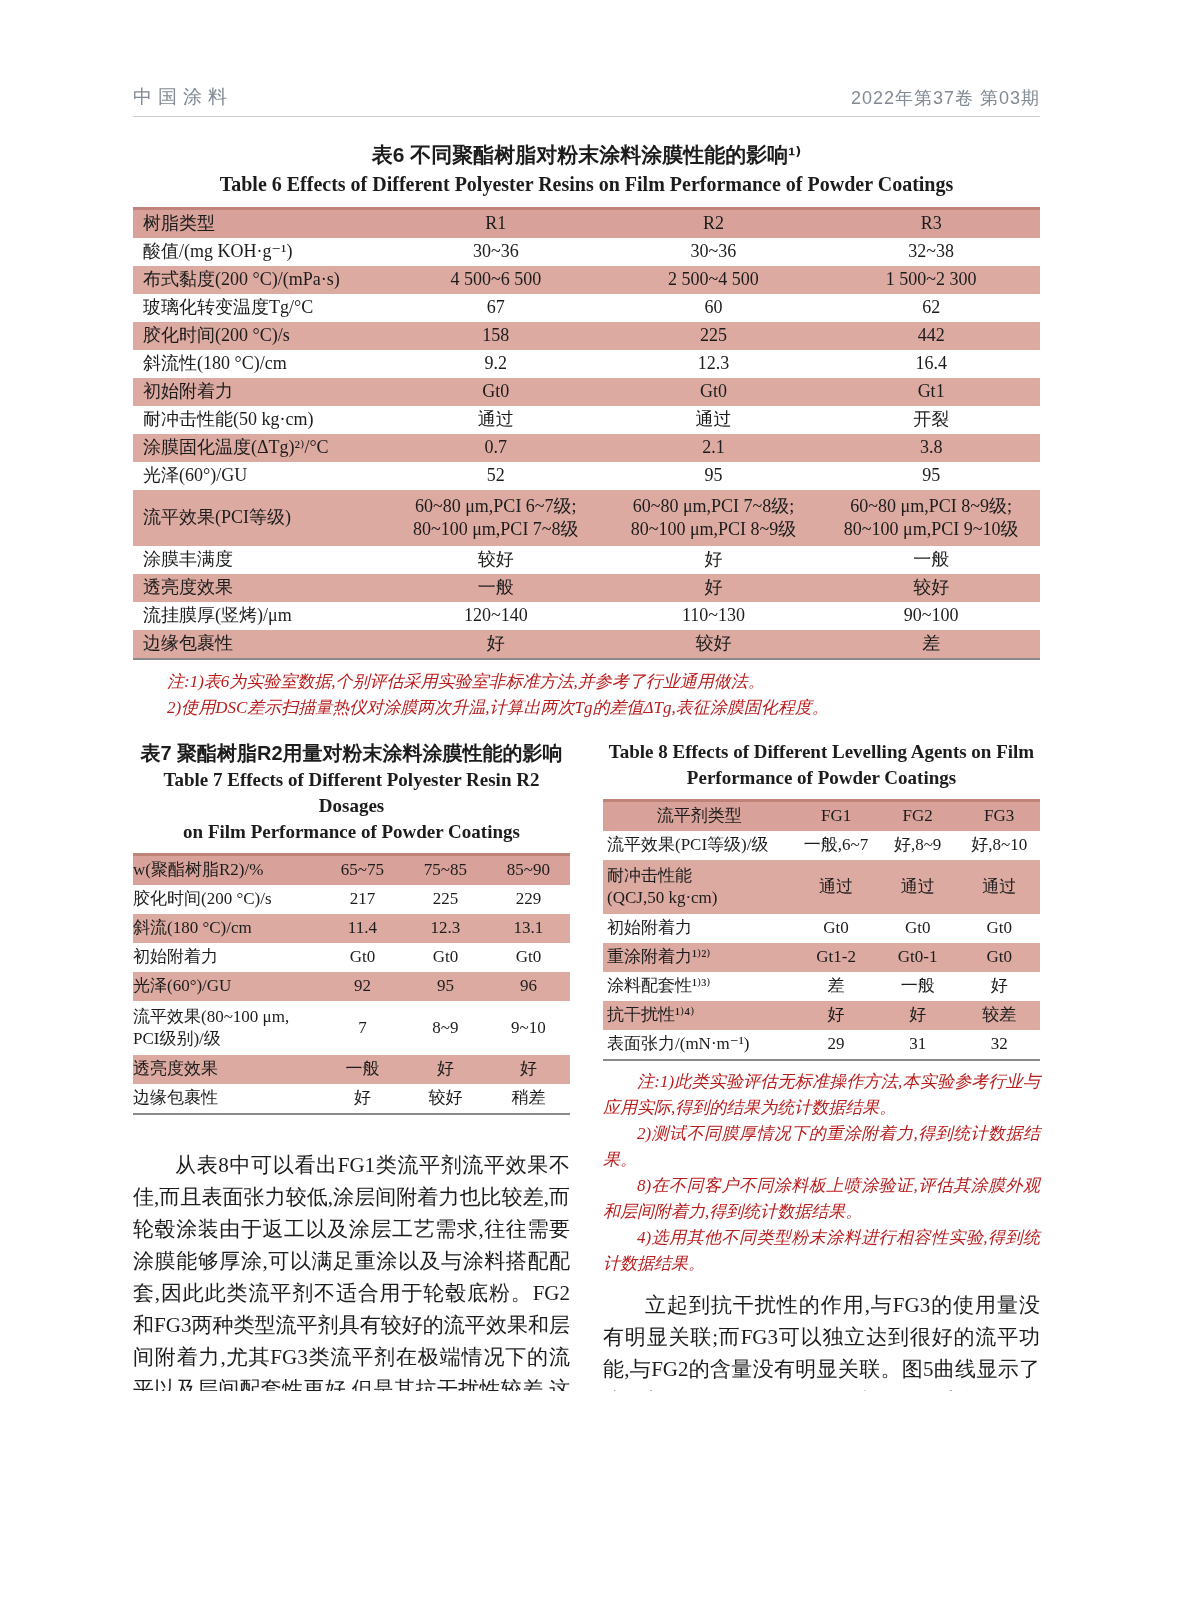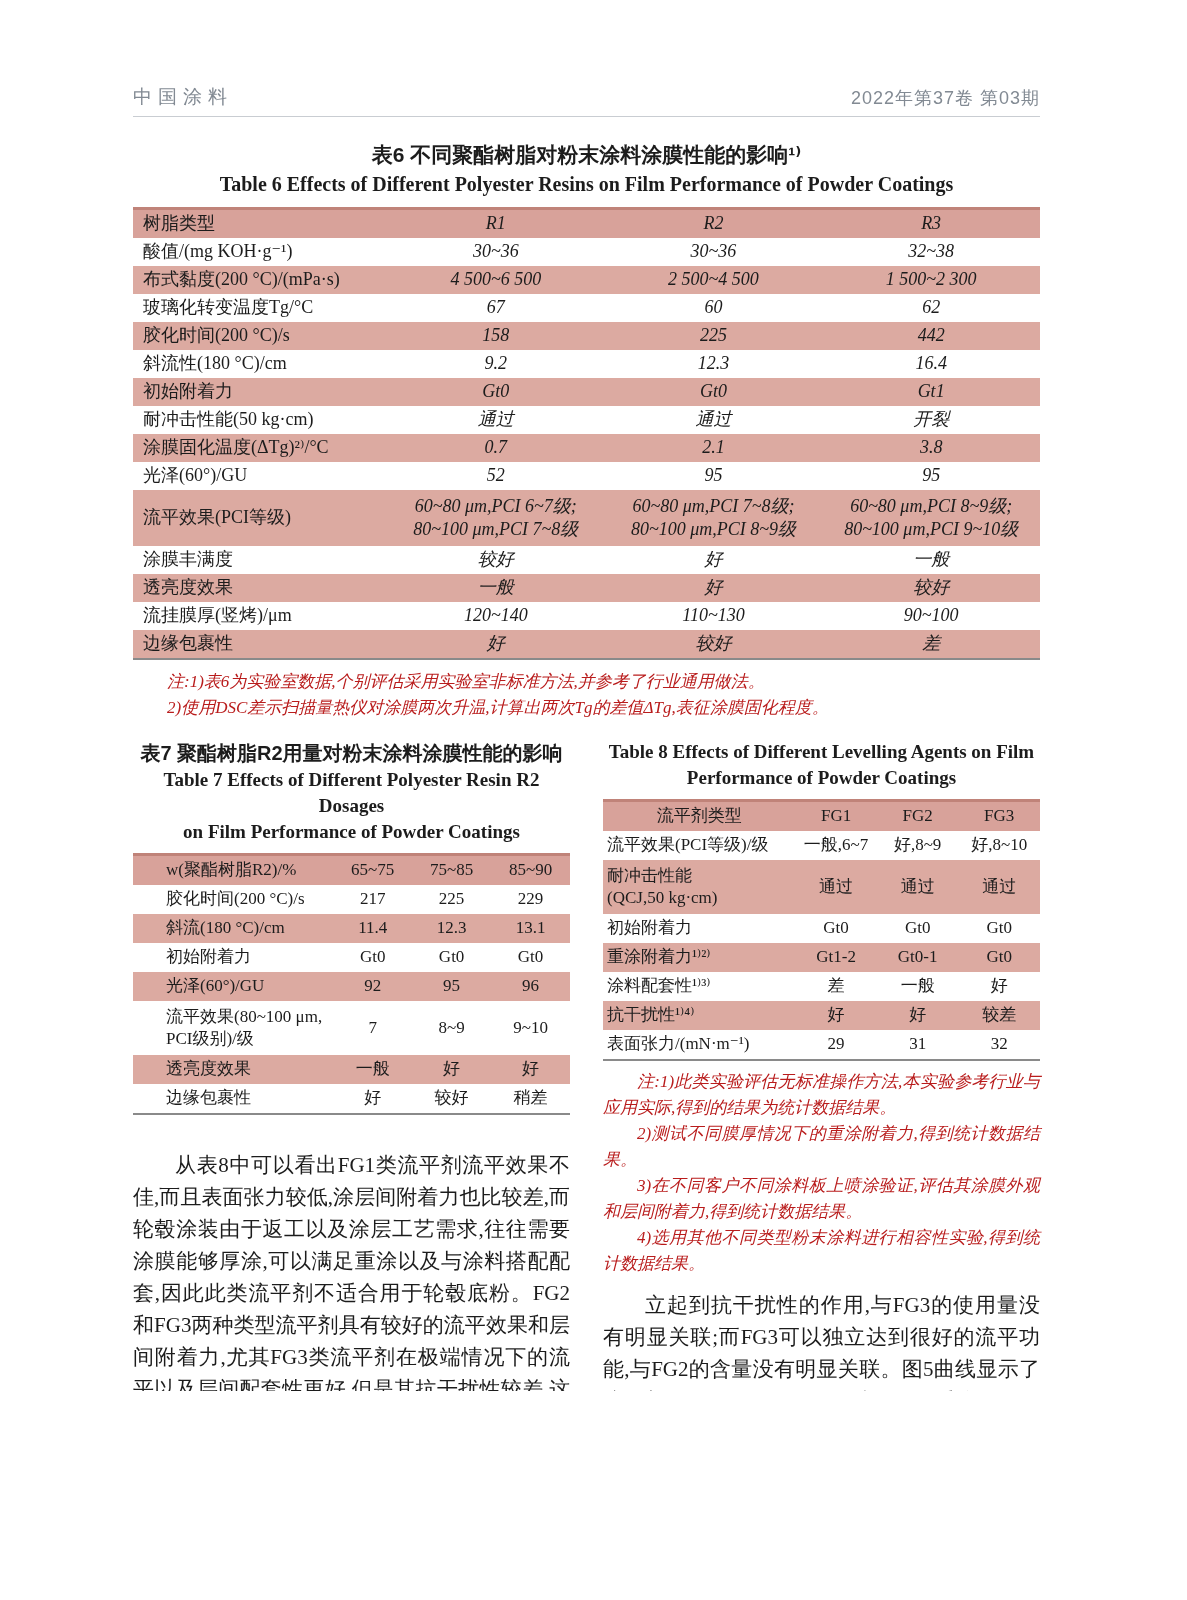--- a/index.html
+++ b/index.html
@@ -25,25 +25,25 @@
   
   .table{width:100%;border-bottom:2px solid #8a8a8a;margin-top:8px;}
   .tr{display:flex;align-items:center;min-height:28px;}
   .tr.pink{background:#dcaaa1;}
   .tr.head{border-top:3px solid #c08379;background:#d8a29a;}
   .tr.dbl{min-height:56px;}
   .td{box-sizing:border-box;text-align:center;white-space:pre-line;line-height:1.3;}
   .td.label{text-align:left;padding-left:10px;}
   .t6{font-size:18px;}
   .t6 .label{width:28%;}
-  .t6 .val{width:24%;font-style:italic;}
+  .t6 .val{width:24%;}
   .t7,.t8{font-size:17px;}
   .t7 .tr,.t8 .tr{min-height:29px;}
   .t7 .tr.dbl,.t8 .tr.dbl{min-height:54px;}
-  .t7 .label{width:43%;padding-left:12px;margin-left:21px;}
+  .t7 .label{width:43%;padding-left:0;}
   .t7 .val{width:19%;}
   .t8 .label{width:44%;padding-left:4px;}
   .t8 .val{width:18.67%;}
   .td.center{text-align:center;padding-left:0;}
   
   .note{color:#b91c1c;font-style:italic;font-size:17px;line-height:26px;text-indent:2em;text-align:justify;margin:0;}
   .t6notes{margin-top:9px;}
   
   .cols{margin-top:18px;display:flex;gap:33px;}
   .col{width:437px;}
@@ -293,21 +293,21 @@
         <div class="tr">
             <div class="td label">表面张力/(mN·m⁻¹)</div>
             <div class="td val">29</div>
             <div class="td val">31</div>
             <div class="td val">32</div>
           </div>
       </div>
       <div class="t8notes">
         <p class="note">注:1)此类实验评估无标准操作方法,本实验参考行业与应用实际,得到的结果为统计数据结果。</p>
         <p class="note">2)测试不同膜厚情况下的重涂附着力,得到统计数据结果。</p>
-        <p class="note">3)在不同客户不同涂料板上喷涂验证,评估其涂膜外观和层间附着力,得到统计数据结果。</p>
+        <p class="note">8)在不同客户不同涂料板上喷涂验证,评估其涂膜外观和层间附着力,得到统计数据结果。</p>
         <p class="note">4)选用其他不同类型粉末涂料进行相容性实验,得到统计数据结果。</p>
       </div>
       <p class="body">立起到抗干扰性的作用,与FG3的使用量没有明显关联;而FG3可以独立达到很好的流平功能,与FG2的含量没有明显关联。图5曲线显示了流平剂FG2、FG3复配用量对涂层体系抗干扰性和流平性的影响。从图5中曲线可以看出流平剂FG2用量为0.6%(质量分数,后同)时即可达到较好的抗干扰效果,从而在粉末涂料制造和涂装时不容易受到污染干扰而产生缩孔、针</p>
     </div>
 
   </div>
 
   <div class="pagefoot">
     <span class="pno">46</span>
     <span class="bar"></span>

